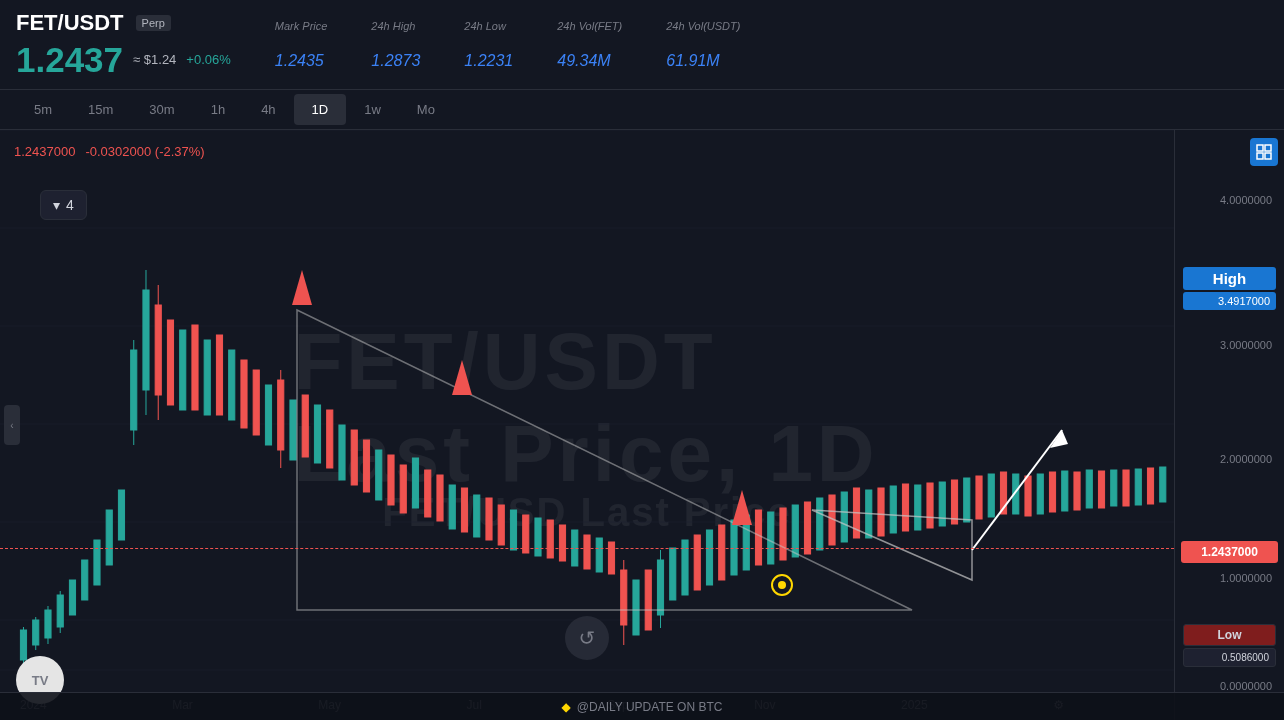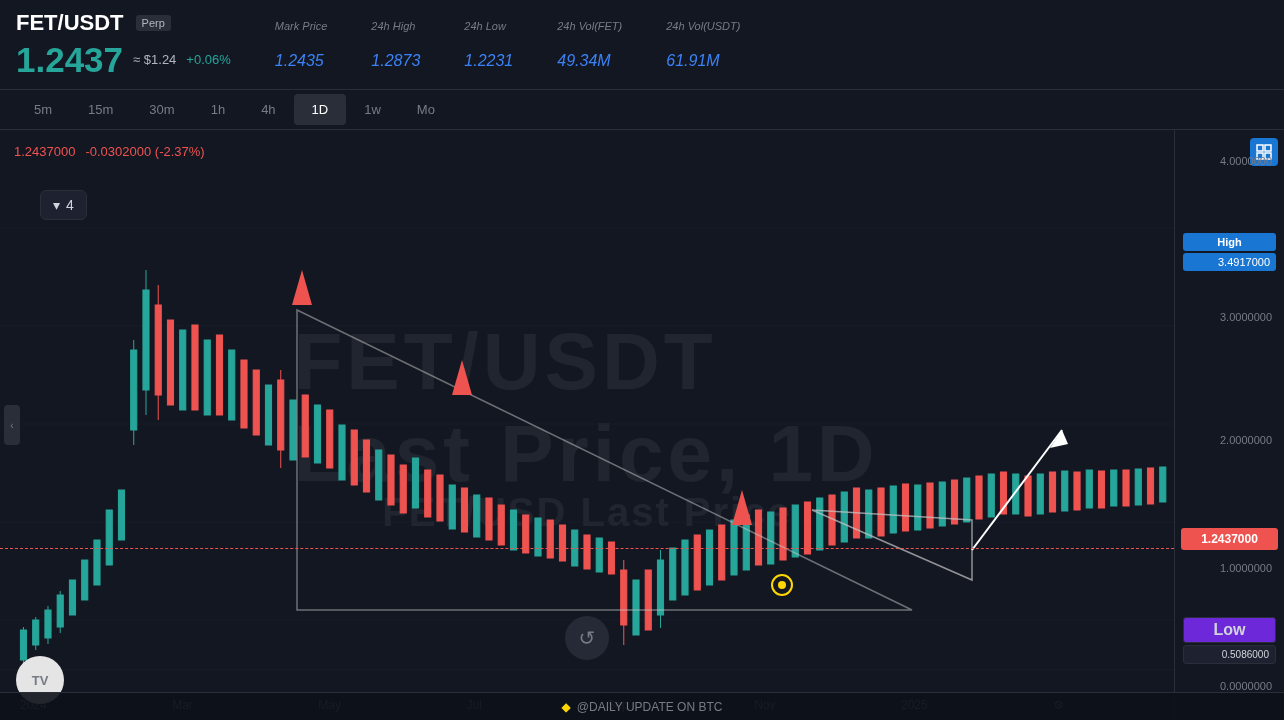--- a/index.html
+++ b/index.html
@@ -615,45 +615,45 @@
 
     <div class="expand-icon">
       <svg width="16" height="16" viewBox="0 0 16 16" fill="none">
         <rect x="1" y="1" width="6" height="6" stroke="white" stroke-width="1.5" fill="none"></rect>
         <rect x="9" y="9" width="6" height="6" stroke="white" stroke-width="1.5" fill="none"></rect>
         <rect x="9" y="1" width="6" height="6" stroke="white" stroke-width="1.5" fill="none"></rect>
         <rect x="1" y="9" width="6" height="6" stroke="white" stroke-width="1.5" fill="none"></rect>
       </svg>
     </div>
 
-    <div style="position:relative; height:100%; margin-top: 17px;">
+    <div style="position:relative; height:100%; margin-top: 56px;">
       <div class="scale-label" style="position:absolute; top:0; right:6px;">4.0000000</div>
 
       <div style="position:absolute; top: 14%; left:2px; right:2px;">
-        <div style="background:#1976d2; color:white; font-size:11px; font-weight:bold; padding:3px 6px; border-radius:3px; text-align:center; margin-bottom:2px;">
+        <div style="background:#1976d2; color:white; font-size:15px; font-weight:bold; padding:3px 6px; border-radius:3px; text-align:center; margin-bottom:2px;">
           <span>High</span>
         </div>
         <div style="background:#1976d2; color:white; font-size:11px; padding:3px 6px; border-radius:3px; text-align:right;">
           <span>3.4917000</span>
         </div>
       </div>
 
       <div class="scale-label" style="position:absolute; top: 28%; right:6px;">3.0000000</div>
       <div class="scale-label" style="position:absolute; top: 50%; right:6px;">2.0000000</div>
 
       <div style="position:absolute; top: 67%; left:0; right:0;">
         <div style="background:#ef5350; color:white; font-size:12px; font-weight:bold; padding:4px 6px; border-radius:3px; text-align:center;">
           <span>1.2437000</span>
         </div>
       </div>
 
       <div class="scale-label" style="position:absolute; top: 73%; right:6px;">1.0000000</div>
 
       <div style="position:absolute; top: 83%; left:2px; right:2px;">
-        <div style="background:#6d28d9; border:1px solid #2a2e39; color:#d1d4dc; font-size:16px; font-weight:bold; padding:3px 6px; border-radius:3px; text-align:center; margin-bottom:2px;">
+        <div style="background:#7f1d1d; border:1px solid #2a2e39; color:#d1d4dc; font-size:12px; font-weight:bold; padding:3px 6px; border-radius:3px; text-align:center; margin-bottom:2px;">
           <span>Low</span>
         </div>
         <div style="background:#1e2130; border:1px solid #2a2e39; color:#d1d4dc; font-size:10px; padding:3px 6px; border-radius:3px; text-align:right;">
           <span>0.5086000</span>
         </div>
       </div>
 
       <div class="scale-label" style="position:absolute; bottom: 20px; right:6px;">0.0000000</div>
     </div>
   </div>

